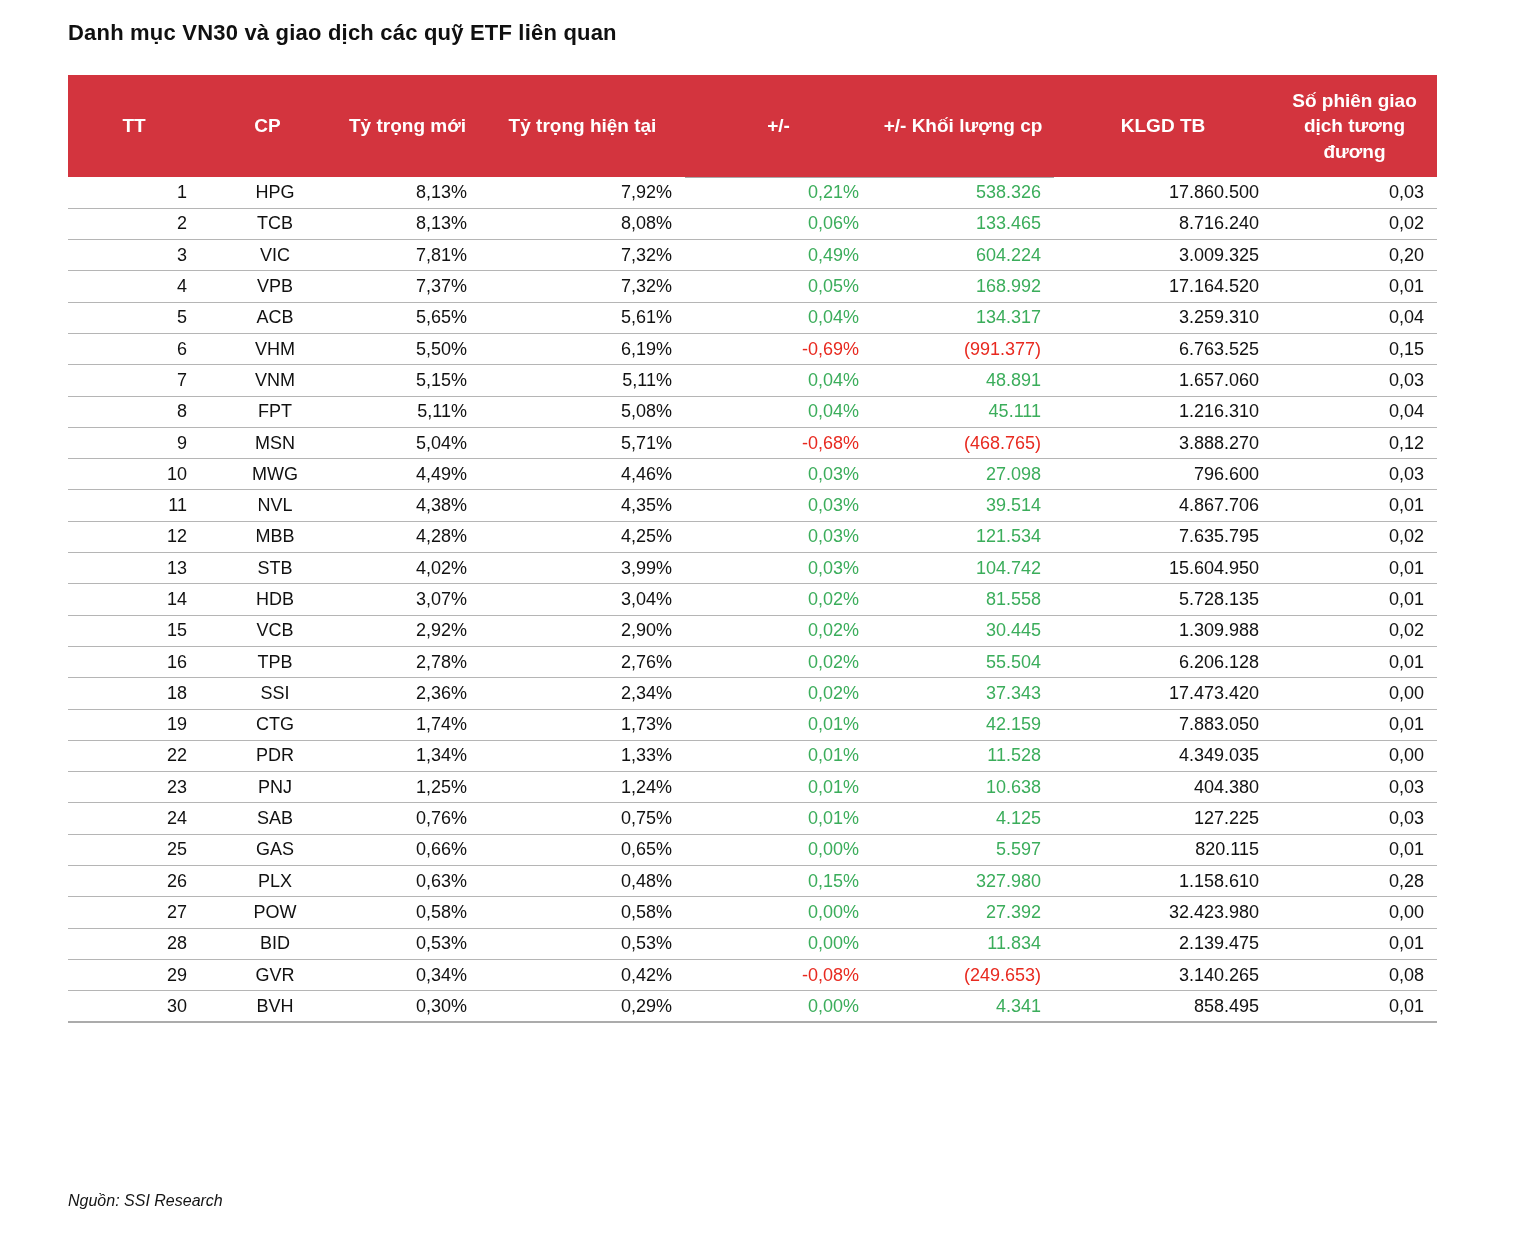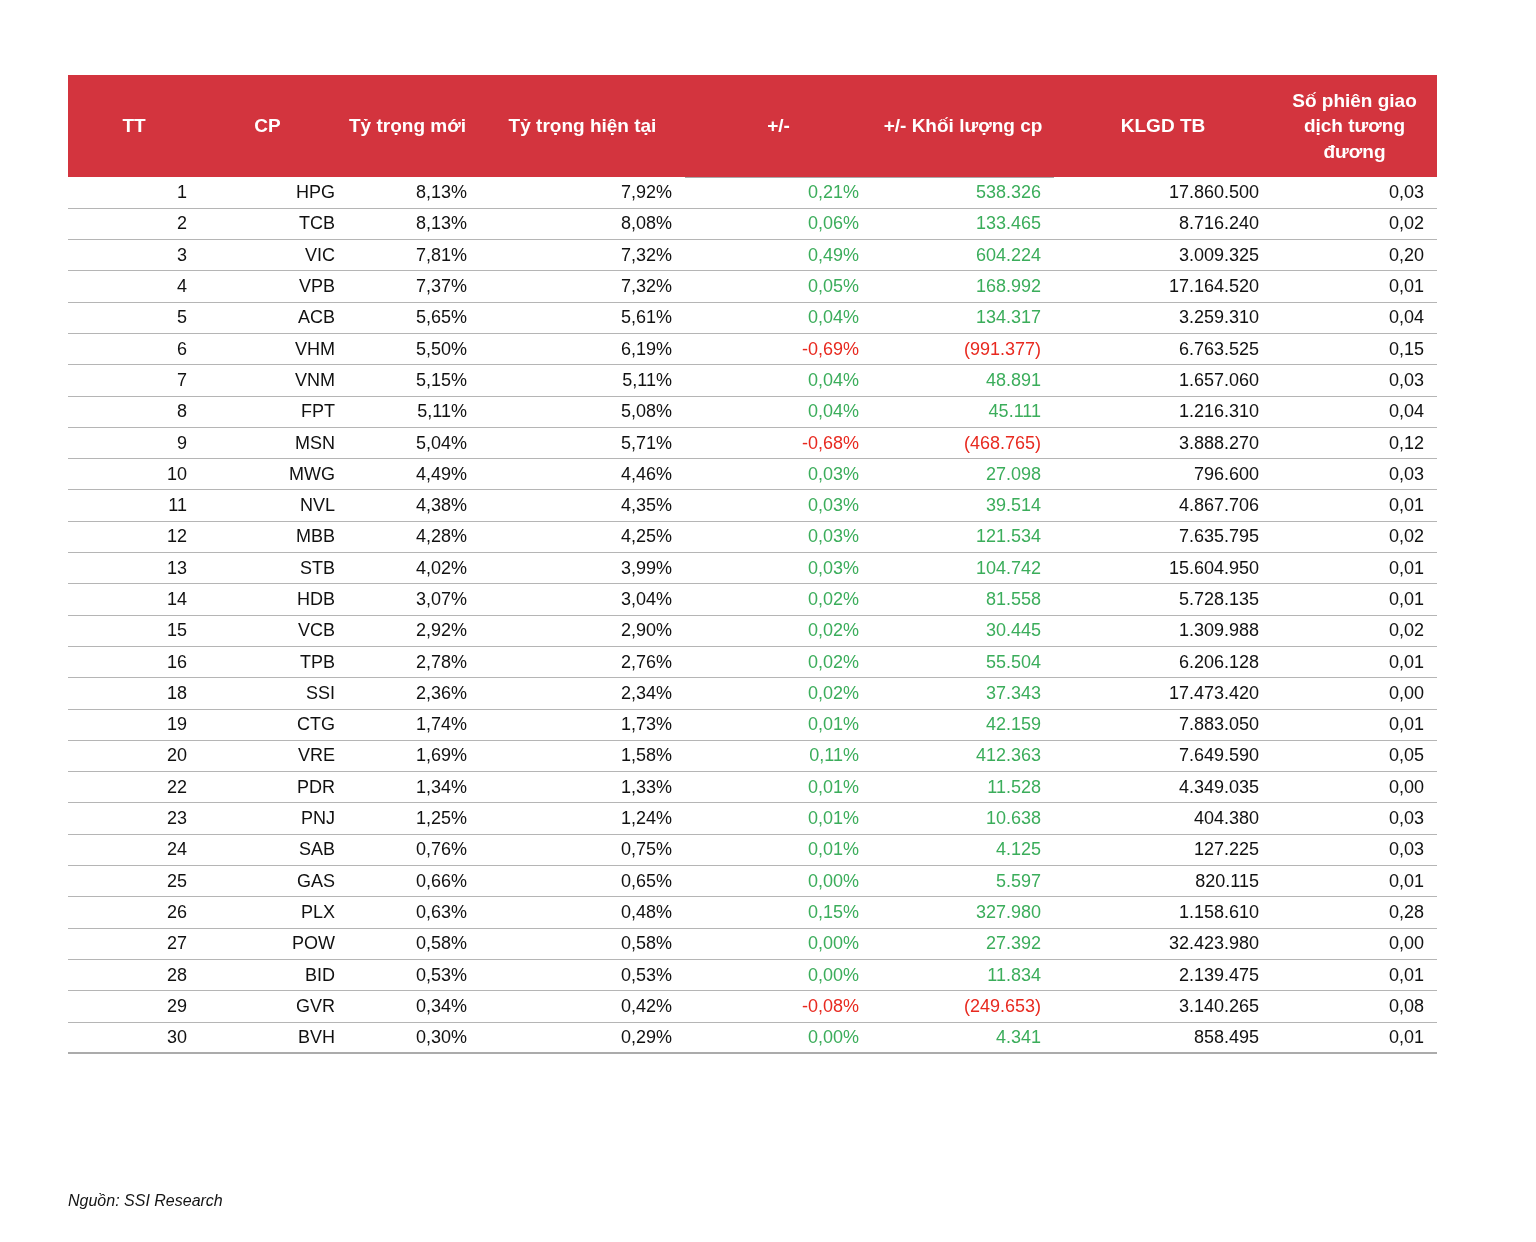--- a/index.html
+++ b/index.html
@@ -52,21 +52,21 @@
     height: 31.3px;
     font-size: 18px;
     padding: 0 13px 0 0;
     text-align: right;
     vertical-align: middle;
     border-bottom: 1.5px solid var(--row-line);
     white-space: nowrap;
     overflow: hidden;
   }
   table.etf td.cp {
-    text-align: right;
+    text-align: center;
     padding: 0 0 0 15px;
   }
   table.etf td.pos { color: var(--positive); }
   table.etf td.neg { color: var(--negative); }
   
   table.etf tbody tr:first-child td:nth-child(5),
   table.etf tbody tr:first-child td:nth-child(6) {
     border-top: 1.5px solid #a9a9a9;
   }
   table.etf tbody tr:last-child td {
@@ -81,20 +81,21 @@
     font-size: 16px;
     font-style: italic;
     color: #141414;
   }
 </style>
 </head>
 <body>
 
 <div class="page">
 
+  <h1 class="title">Danh mục VN30 và giao dịch các quỹ ETF liên quan</h1>
 
   <table class="etf">
     <colgroup>
       <col style="width:132px">
       <col style="width:135px">
       <col style="width:145px">
       <col style="width:205px">
       <col style="width:187px">
       <col style="width:182px">
       <col style="width:218px">
@@ -287,30 +288,20 @@
           <td>19</td>
           <td class="cp">CTG</td>
           <td>1,74%</td>
           <td>1,73%</td>
           <td class="pos">0,01%</td>
           <td class="pos">42.159</td>
           <td>7.883.050</td>
           <td>0,01</td>
         </tr>
         <tr>
-          <td>20</td>
-          <td class="cp">VRE</td>
-          <td>1,69%</td>
-          <td>1,58%</td>
-          <td class="pos">0,11%</td>
-          <td class="pos">412.363</td>
-          <td>7.649.590</td>
-          <td>0,05</td>
-        </tr>
-        <tr>
           <td>22</td>
           <td class="cp">PDR</td>
           <td>1,34%</td>
           <td>1,33%</td>
           <td class="pos">0,01%</td>
           <td class="pos">11.528</td>
           <td>4.349.035</td>
           <td>0,00</td>
         </tr>
         <tr>

